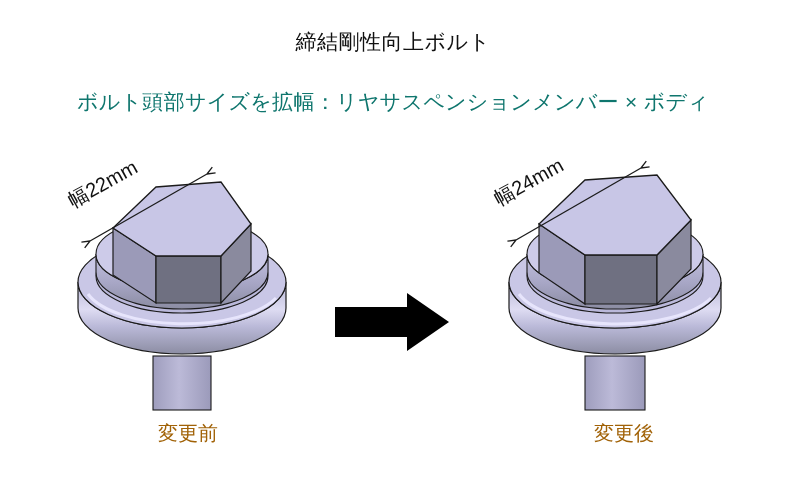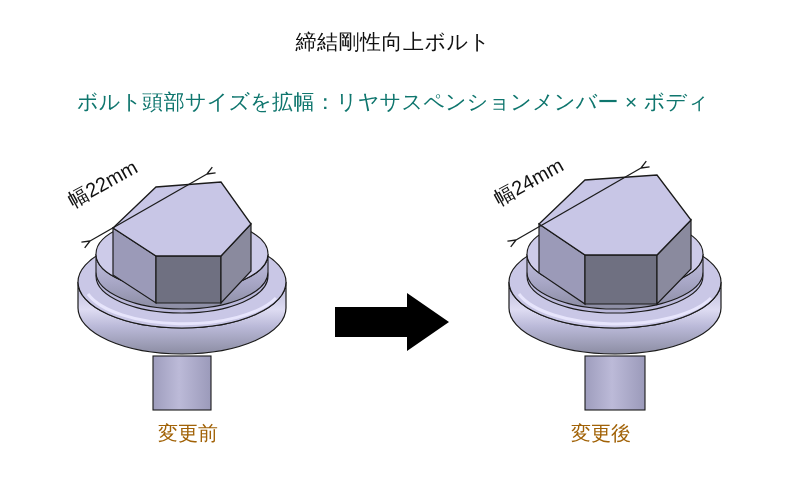--- a/index.html
+++ b/index.html
@@ -50,21 +50,21 @@
   }
 
   .caption {
     position: absolute;
     font-size: 20px;
     color: #a16207;
     text-align: center;
     white-space: nowrap;
   }
   .caption-before { left: 78px;  top: 420px; width: 220px; }
-  .caption-after  { left: 491px; top: 420px; width: 220px; }
+  .caption-after  { left: 514px; top: 420px; width: 220px; }
 
   .bolt-figure {
     position: absolute;
     top: 160px;
   }
   .fig-left  { left: 55px;  }
   .fig-right { left: 485px; }
 
   .arrow-block {
     position: absolute;

